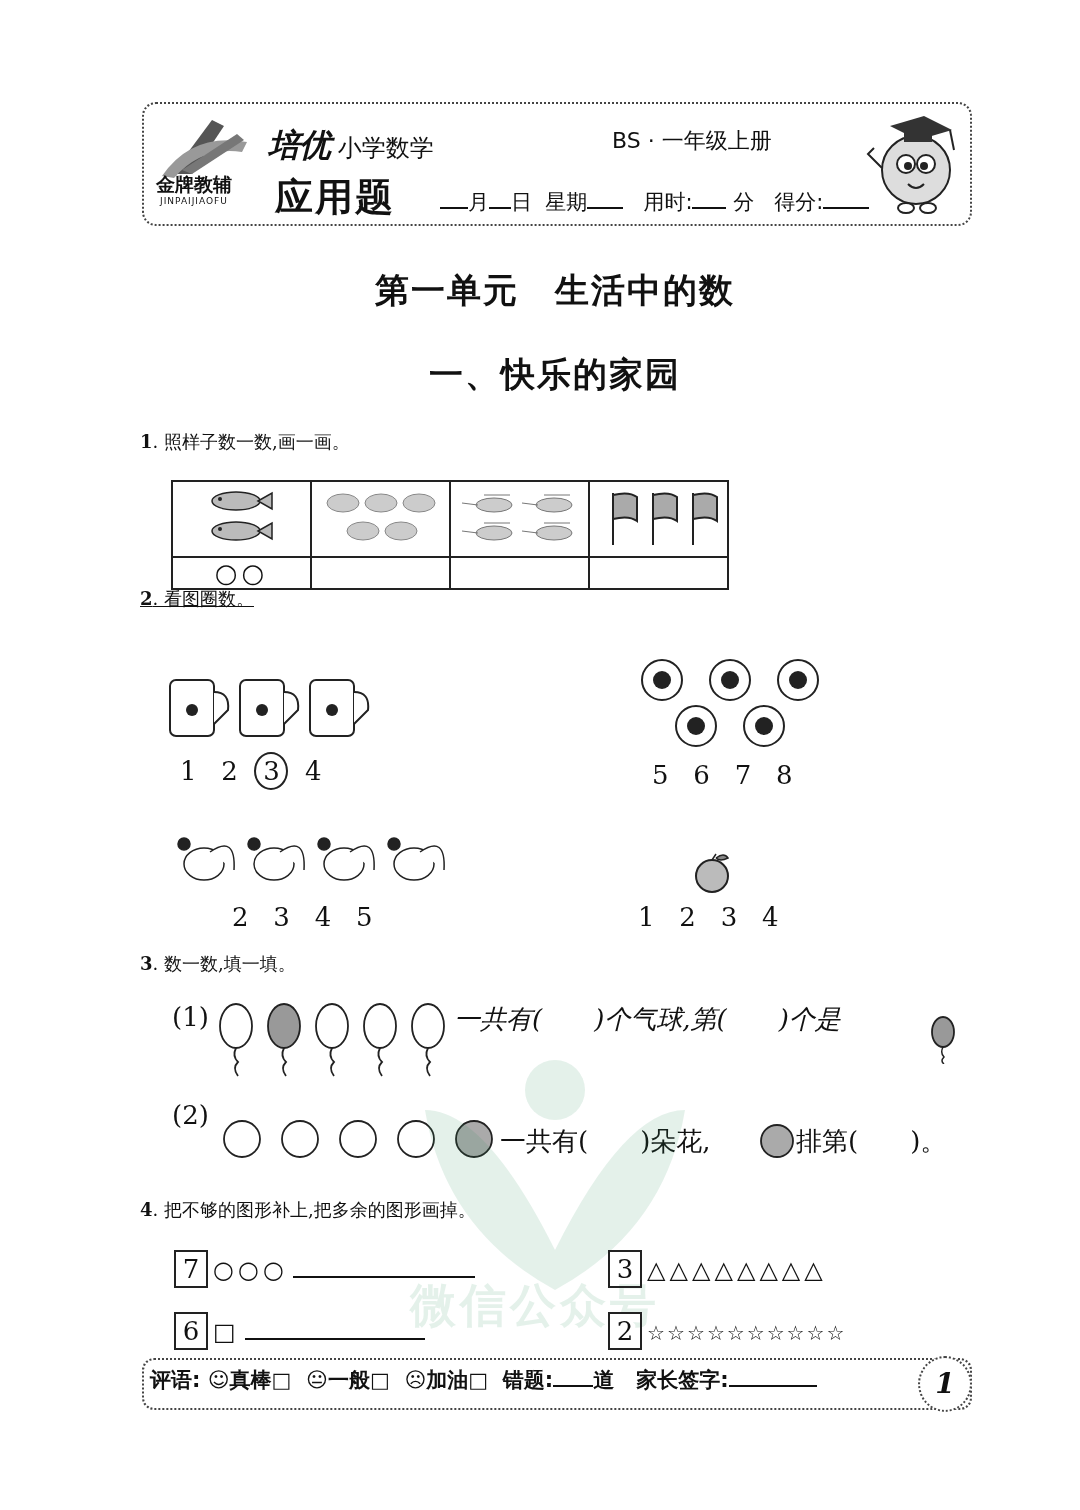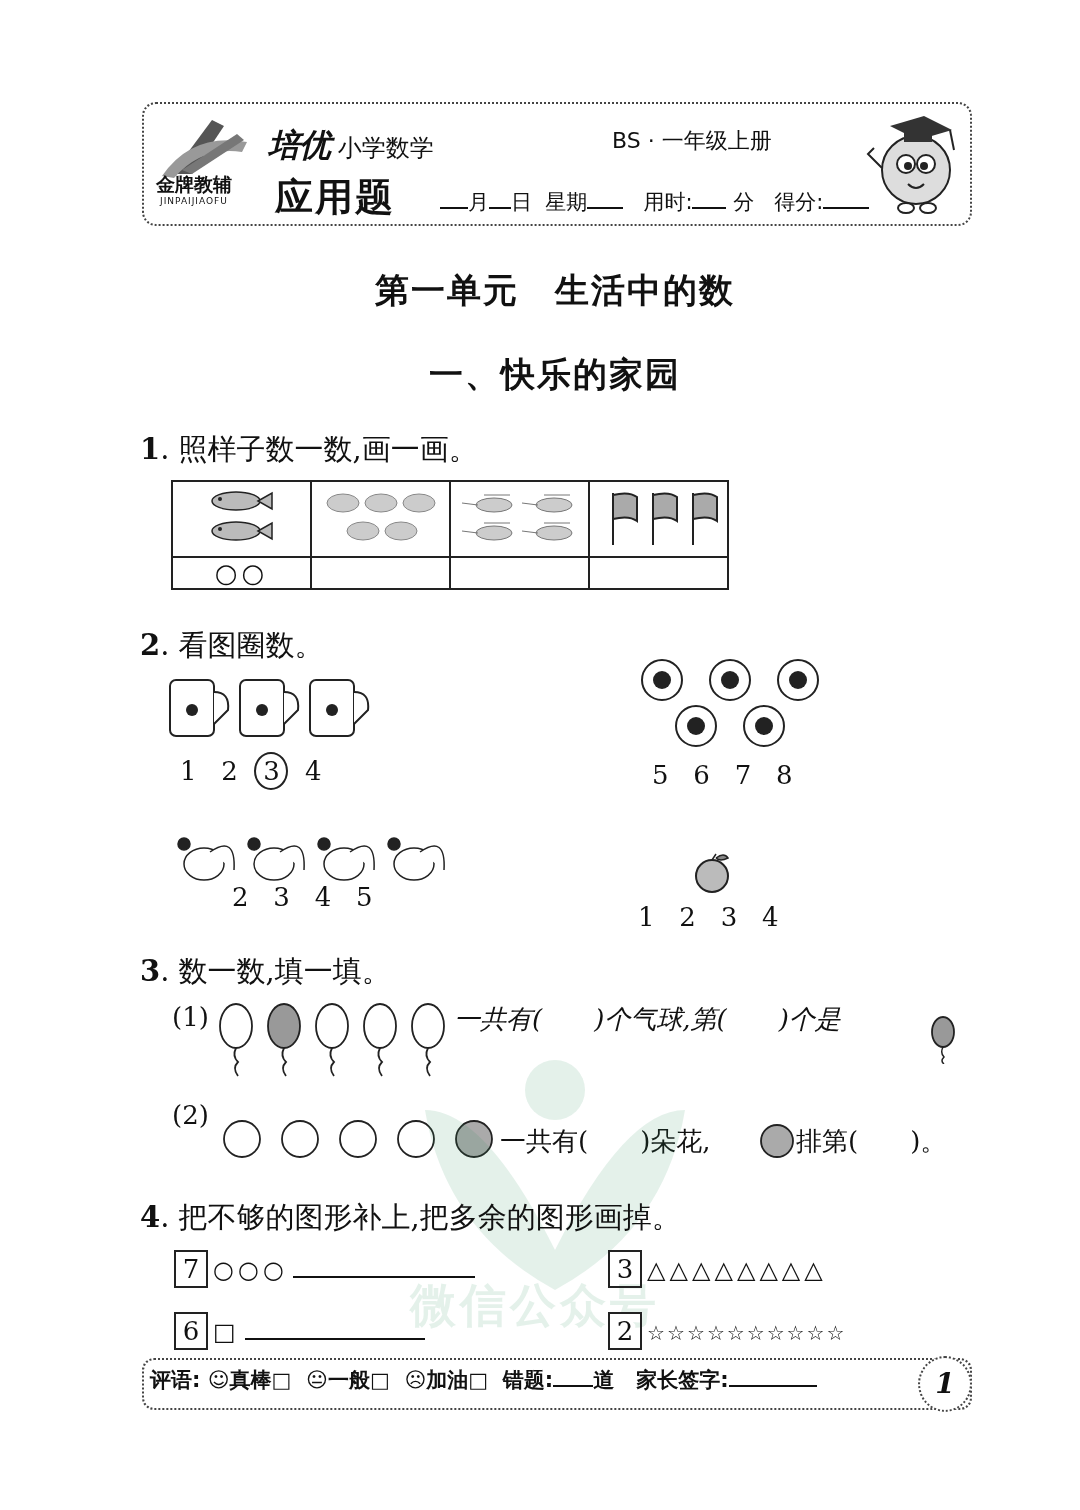--- a/index.html
+++ b/index.html
@@ -16,21 +16,21 @@
   .brand-script { font-style: italic; font-weight: bold; font-size: 32px; letter-spacing: -1px; }
   .grade { left: 585px; top: 126px; font-size: 22px; margin-left: 27px; }
   .subject-title { left: 275px; top: 172px; font-size: 38px; font-weight: bold; letter-spacing: 2px; }
   .meta-line { left: 440px; top: 188px; font-size: 21px; white-space: nowrap; }
   .blank { display: inline-block; border-bottom: 2px solid #111; height: 18px; vertical-align: baseline; }
   .mascot { left: 860px; top: 108px; width: 104px; height: 110px; }
 
   .unit-title { left: 0; width: 1110px; top: 268px; text-align: center; font-size: 34px; font-weight: bold; letter-spacing: 2px; }
   .lesson-title { left: 0; width: 1110px; top: 352px; text-align: center; font-size: 34px; font-weight: bold; letter-spacing: 2px; }
 
-  .q-title { font-size: 29px; }
+  .q-title { font-size: 18px; }
   .q-num { font-weight: bold; }
 
   
   .count-table { left: 171px; top: 480px; border-collapse: collapse; }
   .count-table td { border: 2px solid #222; width: 137px; padding: 0; text-align: center; vertical-align: middle; }
   .count-table tr.pic td { height: 74px; }
   .count-table tr.ans td { height: 30px; font-size: 26px; letter-spacing: 4px; }
 
   .nums { font-size: 26px; white-space: pre; }
   .circled { display: inline-block; border: 2px solid #222; border-radius: 50%; width: 30px; height: 34px; line-height: 34px; text-align: center; }
@@ -150,21 +150,21 @@
   </tr>
   <tr class="ans">
     <td>○○</td>
     <td></td>
     <td></td>
     <td></td>
   </tr>
 </tbody>
   </table>
 
-<div class="abs q-title" style="left:140px;top:626px;">
+<div class="abs q-title" style="left:140px;top:587px;text-decoration:underline;">
   <span class="q-num">2</span><span>. 看图圈数。</span>
 </div>
 
 <svg class="abs" style="left:168px;top:676px;" width="202" height="64" viewBox="0 0 202 64">
   <g fill="#fff" stroke="#222" stroke-width="2">
     <rect x="2" y="4" width="44" height="56" rx="6"></rect>
       <path d="M46 16 Q62 16 60 34 L46 48"></path>
     <rect x="72" y="4" width="44" height="56" rx="6"></rect>
       <path d="M116 16 Q132 16 130 34 L116 48"></path>
     <rect x="142" y="4" width="44" height="56" rx="6"></rect>
@@ -205,21 +205,21 @@
       <path d="M110 22 Q136 4 134 40"></path>
       <circle cx="84" cy="14" r="6" fill="#222"></circle>
     <ellipse cx="174" cy="34" rx="20" ry="16"></ellipse>
       <path d="M180 22 Q206 4 204 40"></path>
       <circle cx="154" cy="14" r="6" fill="#222"></circle>
     <ellipse cx="244" cy="34" rx="20" ry="16"></ellipse>
       <path d="M250 22 Q276 4 274 40"></path>
       <circle cx="224" cy="14" r="6" fill="#222"></circle>
   </g>
 </svg>
-<div class="abs nums" style="left:232px;top:882px;text-align:right;"><span>2</span>   <span>3</span>   <span>4</span>   <span>5</span></div>
+<div class="abs nums" style="left:232px;top:902px;text-align:right;"><span>2</span>   <span>3</span>   <span>4</span>   <span>5</span></div>
 
 <svg class="abs" style="left:694px;top:852px;" width="40" height="42" viewBox="0 0 40 42">
   <circle cx="18" cy="24" r="16" fill="#bbb" stroke="#222" stroke-width="2"></circle>
   <path d="M18 8 L22 2 M22 6 Q30 0 34 6 Q26 10 22 6" fill="#888" stroke="#222" stroke-width="1.5"></path>
 </svg>
 <div class="abs nums" style="left:638px;top:902px;"><span>1</span>   <span>2</span>   <span>3</span>   <span>4</span></div>
 
 <div class="abs q-title" style="left:140px;top:952px;">
   <span class="q-num">3</span><span>. 数一数,填一填。</span>
 </div>

